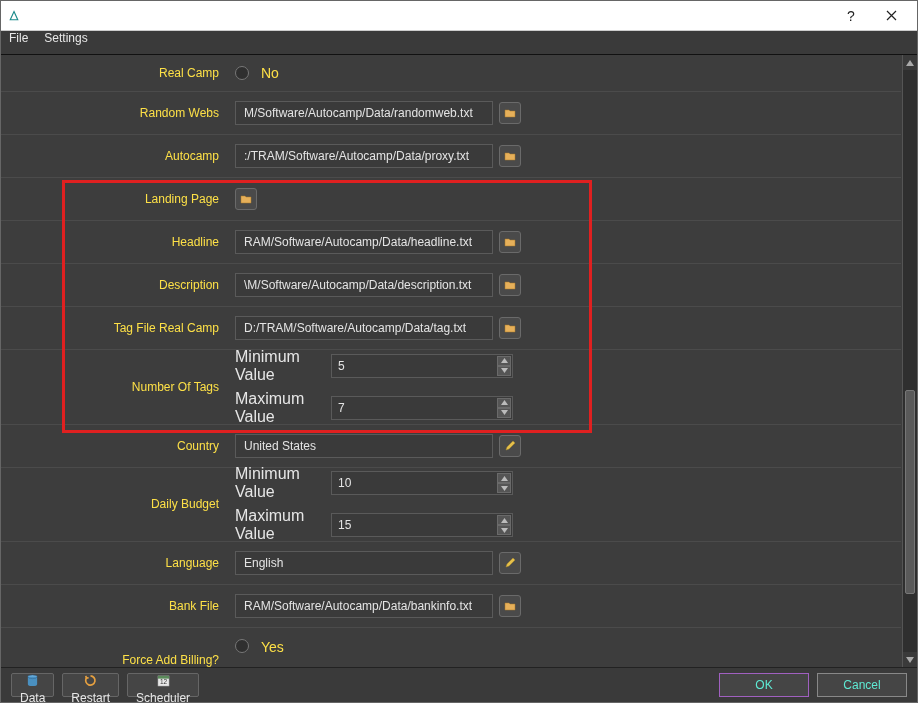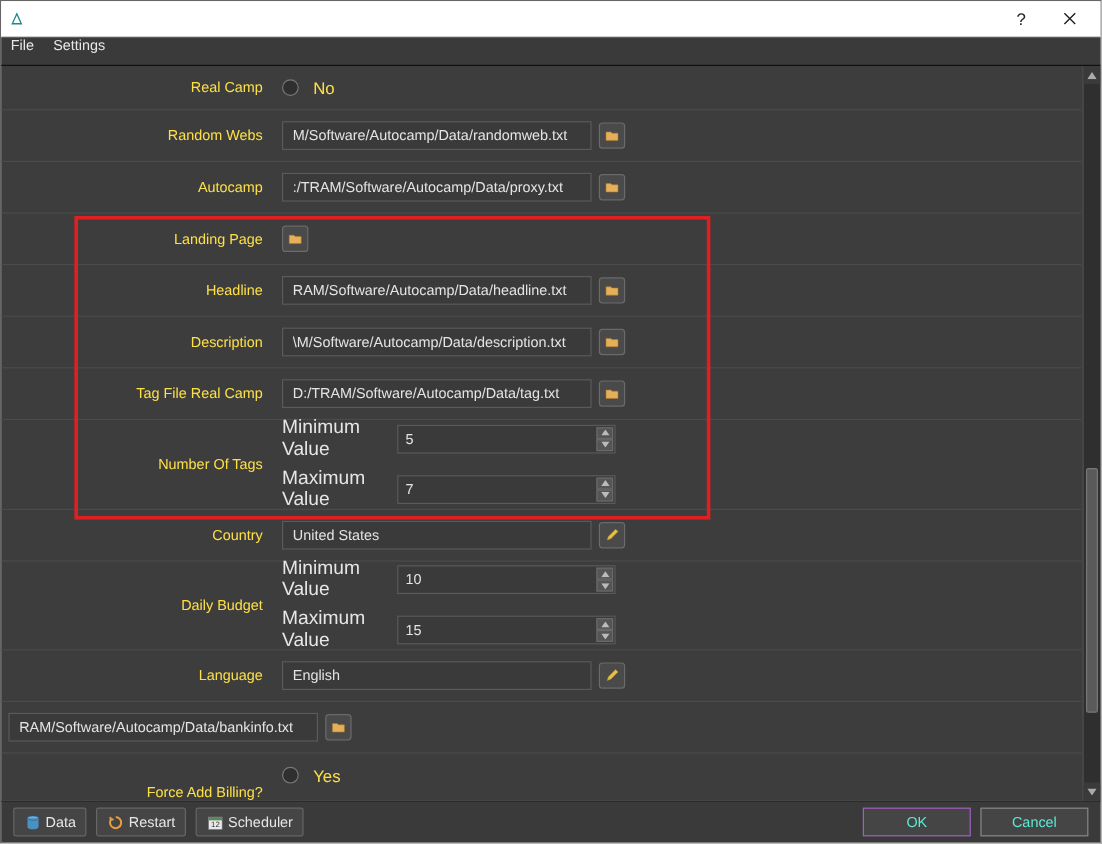--- a/index.html
+++ b/index.html
@@ -35,21 +35,21 @@
   .radio-label { color: #fde047; font-size: 14px; }
   .red-box { position: absolute; left: 61px; top: 125px; width: 530px; height: 253px; border: 3px solid #e02020; pointer-events: none; }
   
   .vscroll { position: absolute; right: 0; top: 0; bottom: 0; width: 15px; background: #2f2f2f; border-left: 1px solid #555;}
   .vscroll .arrow { height: 15px; display:flex; align-items:center; justify-content:center; background:#3a3a3a; cursor:pointer;}
   .vscroll .track { position:absolute; top:15px; bottom:15px; left:0; right:0;}
   .vscroll .thumb { position:absolute; left:2px; right:2px; background:#5a5a5a; border:1px solid #777; border-radius:2px; cursor:pointer;}
   .vscroll .arrow.bot { position:absolute; bottom:0; left:0; right:0;}
   
   .bottombar { height: 35px; background: #3a3a3a; border-top: 1px solid #222; display: flex; align-items: center; padding: 0 10px; gap: 8px; }
-  .tool-btn { height: 24px; padding: 0 8px; background: #454545; border: 1px solid #666; border-radius: 2px; color: #e6e6e6; font-size: 12px; display: flex; align-items: center; gap: 4px; cursor: pointer; }
+  .tool-btn { height: 24px; padding: 0 8px; background: #454545; border: 1px solid #666; border-radius: 2px; color: #e6e6e6; font-size: 12px; display: flex; align-items: center; gap: 4px; cursor: pointer; flex-direction: column; }
   .tool-btn .ic { width: 14px; height: 14px; display:flex; align-items:center; justify-content:center;}
   .spacer { flex: 1; }
   .dlg-btn { width: 90px; height: 24px; background: #454545; border: 1px solid #888; color: #5eead4; font-size: 12px; cursor: pointer; }
   .dlg-btn.primary { border: 1px solid #a060c0; }
 </style>
 </head>
 <body>
 
 <div class="window">
 
@@ -261,20 +261,21 @@
           <input class="text-input" value="English" style="">
           <span class="icon-btn">
             <svg width="12" height="12">
                 <path d="M2 10 L3 7 L9 1 L11 3 L5 9 Z" fill="#e6c04a" stroke="#aa8a2a" stroke-width="0.5"></path>
               </svg>
           </span>
         </div>
       </div>
 
       <div class="row">
+        <div class="label-col">Bank File</div>
         <div class="field-col">
           <input class="text-input" value="RAM/Software/Autocamp/Data/bankinfo.txt" style="">
           <span class="icon-btn">
             <svg width="12" height="12">
                 <path d="M1 3 L5 3 L6 4 L11 4 L11 10 L1 10 Z" fill="#e6b05a" stroke="#aa7a2a" stroke-width="0.5"></path>
               </svg>
           </span>
         </div>
       </div>
 

